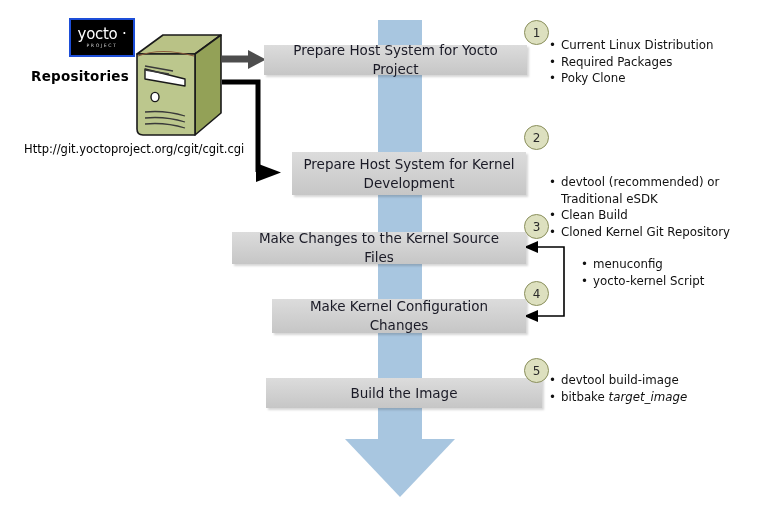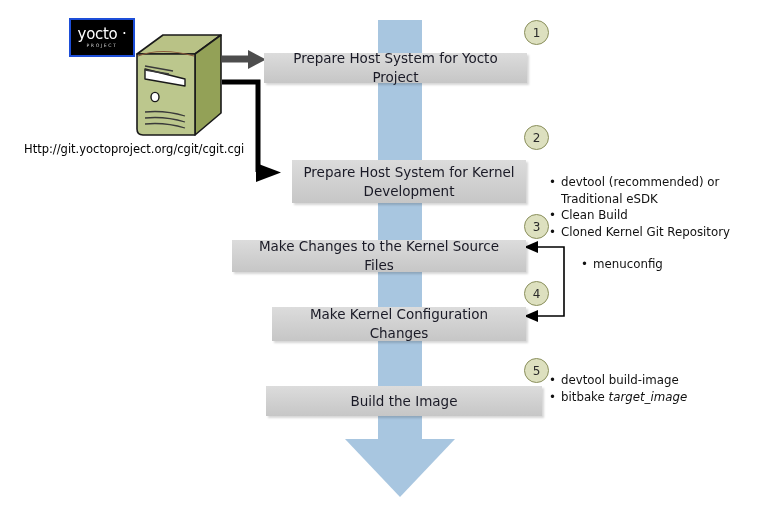--- a/index.html
+++ b/index.html
@@ -88,21 +88,20 @@
     background:linear-gradient(to bottom,#dcdcdc 0%,#d2d2d2 45%,#c6c6c6 100%);
     box-shadow:2px 2px 2px rgba(0,0,0,0.16);
     display:flex;
     align-items:center;
     justify-content:center;
     text-align:center;
     color:#1a1a26;
     font-size:13.5px;
     line-height:19px;
     padding:0 10px;
-    margin-top:8px;
   }
   #box1{ left:264px; top:45px;  width:263px; height:30px; }
   #box2{ left:292px; top:152px; width:234px; height:43px; }
   #box3{ left:232px; top:232px; width:294px; height:32px; }
   #box4{ left:272px; top:299px; width:254px; height:34px; }
   #box5{ left:266px; top:378px; width:276px; height:30px; }
 
   
   .wires{position:absolute;left:0;top:0;width:769px;height:517px;pointer-events:none;}
 
@@ -162,20 +161,21 @@
       <polygon points="2,2 112,2 57,60" fill="#a8c6e0"></polygon>
     </svg>
   </div>
 
   <div class="logo-box">
     <div class="logo-main">yocto ·</div>
     <div class="logo-sub">PROJECT</div>
   </div>
 
   <div class="src-label">
+    <div>Repositories</div>
   </div>
   <div class="src-url">Http://git.yoctoproject.org/cgit/cgit.cgi</div>
 
   <div class="server">
     <svg width="92" height="105" viewBox="0 0 92 105">
 
       <polygon points="4,21 30,2 88,2 62,21" fill="#b9c286" stroke="#1a1a1a" stroke-width="1.6" stroke-linejoin="round"></polygon>
 
       <polygon points="62,21 88,2 88,80 62,102" fill="#93a157" stroke="#1a1a1a" stroke-width="1.6" stroke-linejoin="round"></polygon>
 
@@ -213,29 +213,35 @@
   <div class="pbox" id="box3">Make Changes to the Kernel Source Files</div>
   <div class="pbox" id="box4">Make Kernel Configuration Changes</div>
   <div class="pbox" id="box5">Build the Image</div>
 
   <div class="step" id="step1">1</div>
   <div class="step" id="step2">2</div>
   <div class="step" id="step3">3</div>
   <div class="step" id="step4">4</div>
   <div class="step" id="step5">5</div>
 
+  <ul class="blist" id="list1">
+    <li>Current Linux Distribution</li>
+    <li>Required Packages</li>
+    <li>Poky Clone</li>
+  </ul>
 
   <ul class="blist" id="list2">
     <li>devtool (recommended) or Traditional eSDK</li>
     <li>Clean Build</li>
     <li>Cloned Kernel Git Repository</li>
   </ul>
 
   <ul class="blist" id="list3">
     <li>menuconfig</li>
+    <li>yocto-kernel Script</li>
   </ul>
 
   <ul class="blist" id="list5">
     <li>devtool build-image</li>
     <li><span>bitbake </span><span class="ital">target_image</span></li>
   </ul>
 
 </div>
 
 </body></html>

